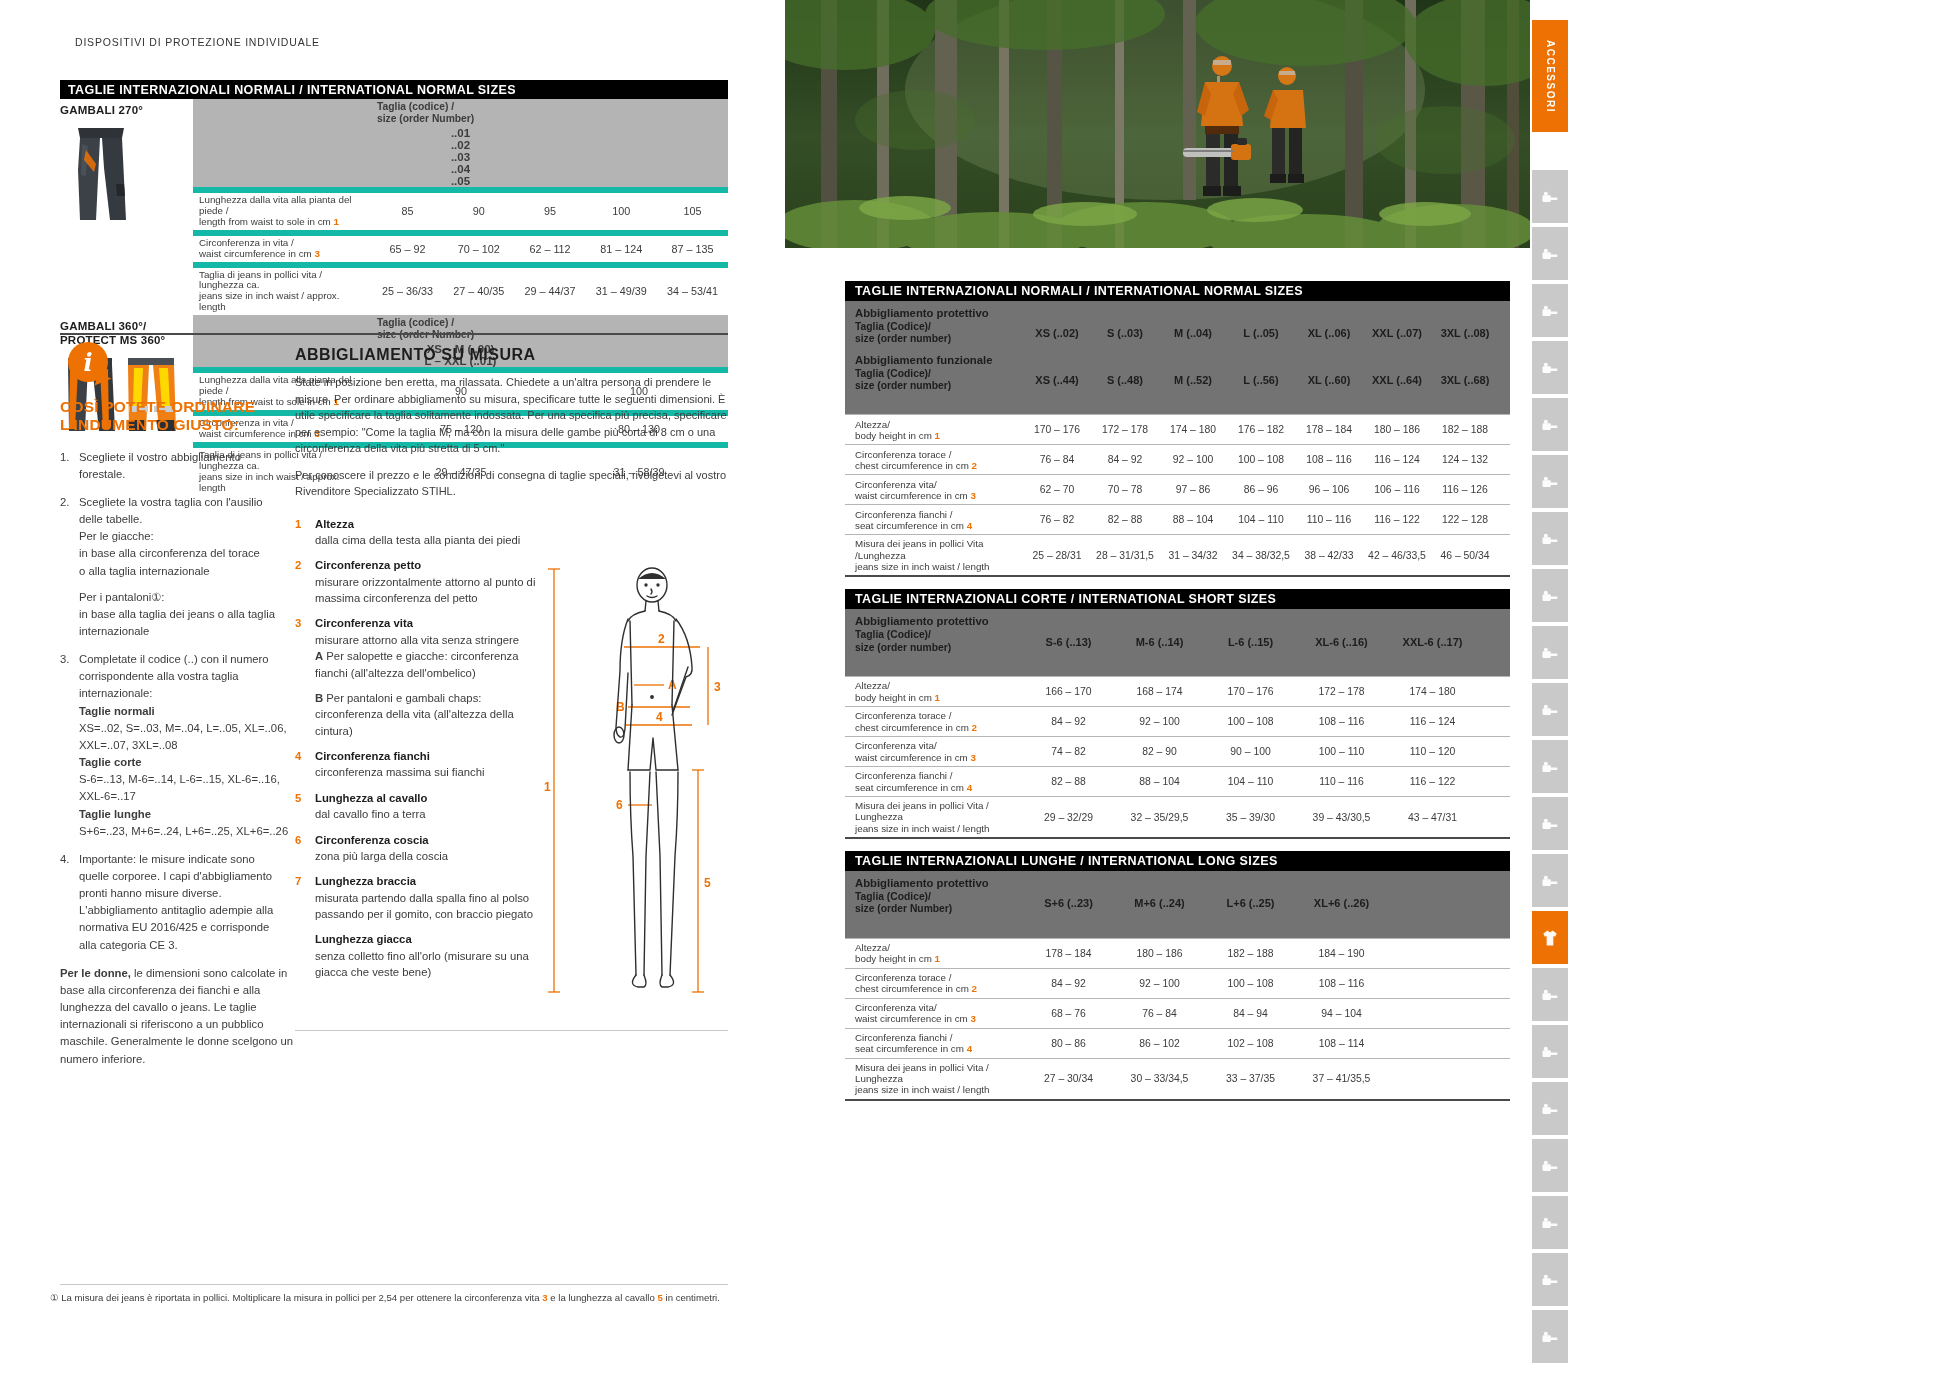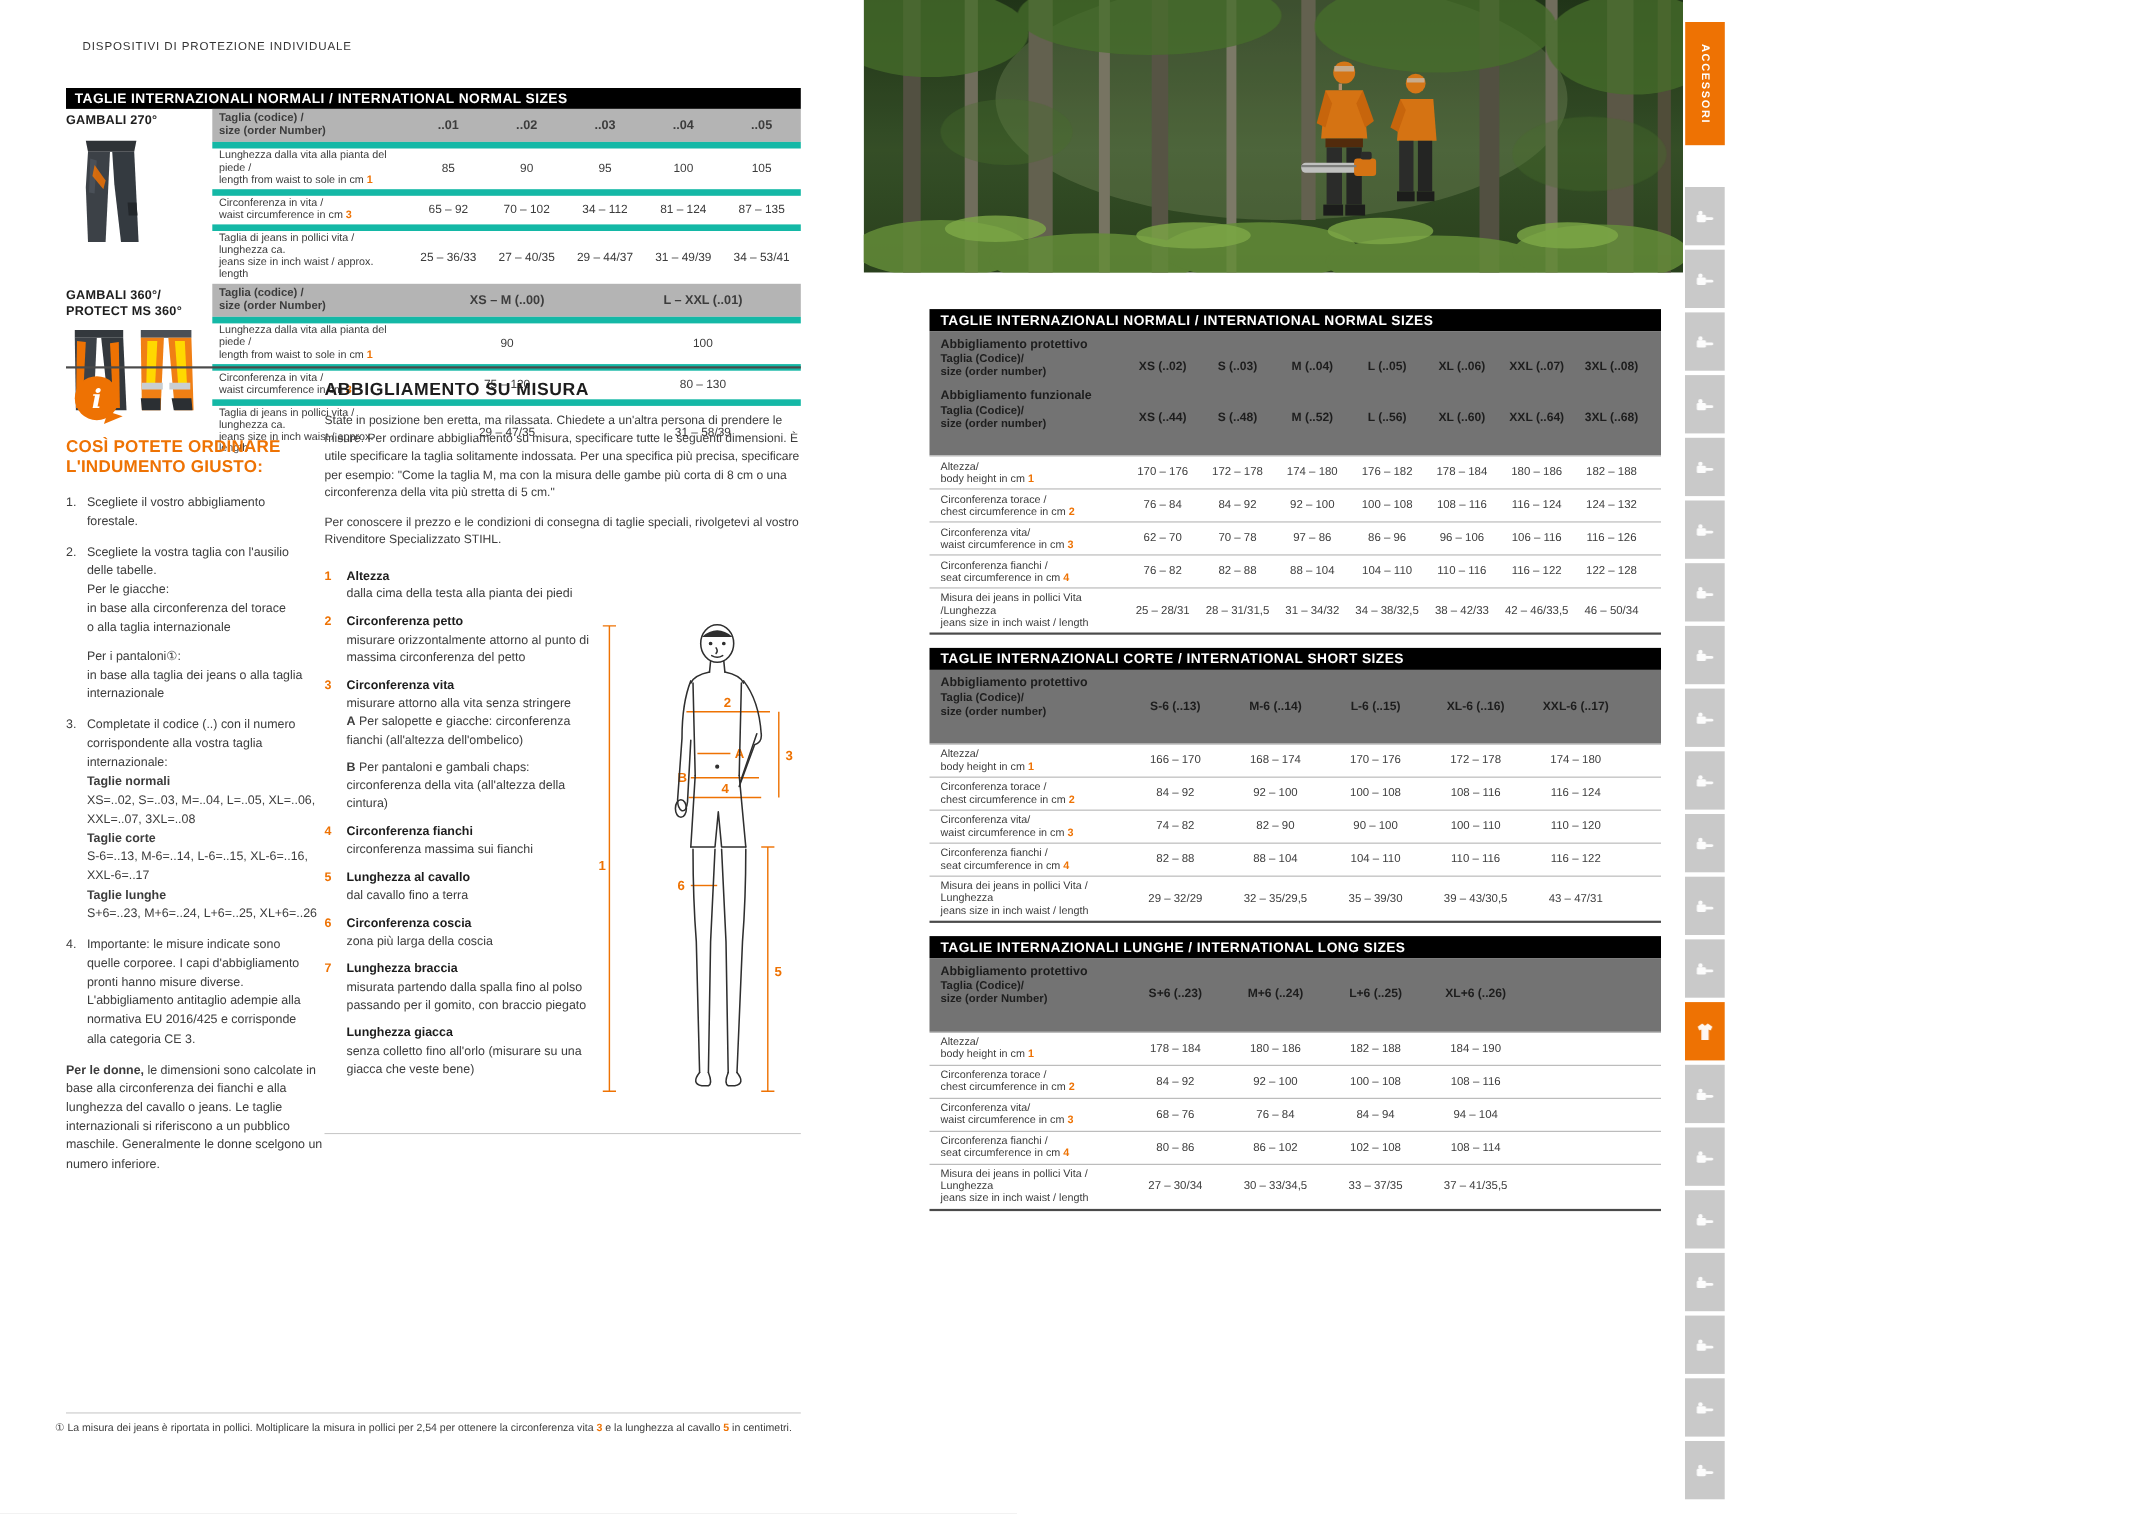--- a/index.html
+++ b/index.html
@@ -13,21 +13,21 @@
   .ltables{position:absolute;left:60px;top:80px;width:668px;}
   .lt-bar{background:#000;color:#fff;font-weight:bold;font-size:12.5px;
           letter-spacing:.4px;padding:3px 8px 2px;line-height:14px;}
   .lt-body{display:flex;align-items:stretch;}
   .lt-product{width:133px;flex:none;padding-top:5px;}
   .lt-product-name{font-weight:bold;font-size:11.5px;line-height:1.2;letter-spacing:.2px;color:#1d1d1d;}
   .lt-product svg{margin-top:6px;margin-left:4px;}
   .lt-grid{flex:1;}
   .lt-row{display:flex;align-items:center;border-top:6px solid #14b8a6;min-height:25px;}
   .lt-row:first-child{border-top:none;}
-  .lt-head{background:#b4b4b4;min-height:30px;}
+  .lt-head{background:#b4b4b4;min-height:30px;flex-direction:column;}
   .lt-label{width:167px;flex:none;font-size:9.8px;line-height:1.12;padding:2px 6px;}
   .lt-head .lt-label{font-size:10.3px;font-weight:bold;line-height:1.15;}
   .lt-cell{flex:1;text-align:center;font-size:10.8px;}
   .lt-colh{font-weight:bold;font-size:11.5px;}
   .mk{color:#ee7203;font-weight:bold;}
   .hr-b{position:absolute;left:60px;top:333px;width:668px;height:2px;background:#4a4a4a;}
   .rule1{position:absolute;left:295px;top:1030px;width:433px;height:1px;background:#c9c9c9;}
   .rule2{position:absolute;left:60px;top:1284px;width:668px;height:1px;background:#c9c9c9;}
 
   
@@ -130,21 +130,21 @@
               <div class="lt-cell">85</div>
               <div class="lt-cell">90</div>
               <div class="lt-cell">95</div>
               <div class="lt-cell">100</div>
               <div class="lt-cell">105</div>
             </div>
             <div class="lt-row">
       <div class="lt-label">Circonferenza in vita /<br>waist circumference in cm <span class="mk">3</span></div>
               <div class="lt-cell">65 – 92</div>
               <div class="lt-cell">70 – 102</div>
-              <div class="lt-cell">34 – 112</div>
+              <div class="lt-cell">62 – 112</div>
               <div class="lt-cell">81 – 124</div>
               <div class="lt-cell">87 – 135</div>
             </div>
             <div class="lt-row">
       <div class="lt-label">Taglia di jeans in pollici vita / lunghezza ca.<br>jeans size in inch waist / approx. length</div>
               <div class="lt-cell">25 – 36/33</div>
               <div class="lt-cell">27 – 40/35</div>
               <div class="lt-cell">29 – 44/37</div>
               <div class="lt-cell">31 – 49/39</div>
               <div class="lt-cell">34 – 53/41</div>

